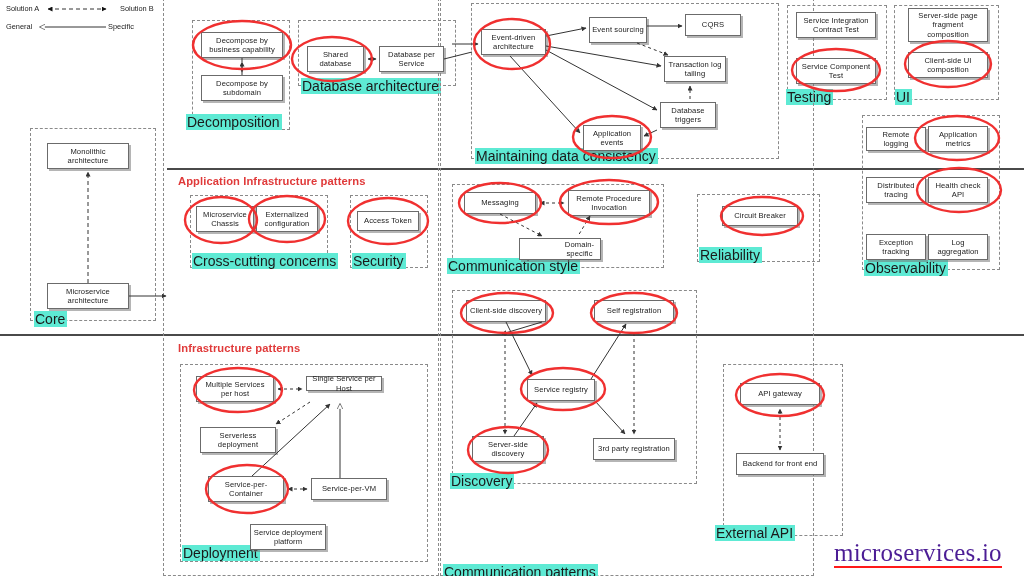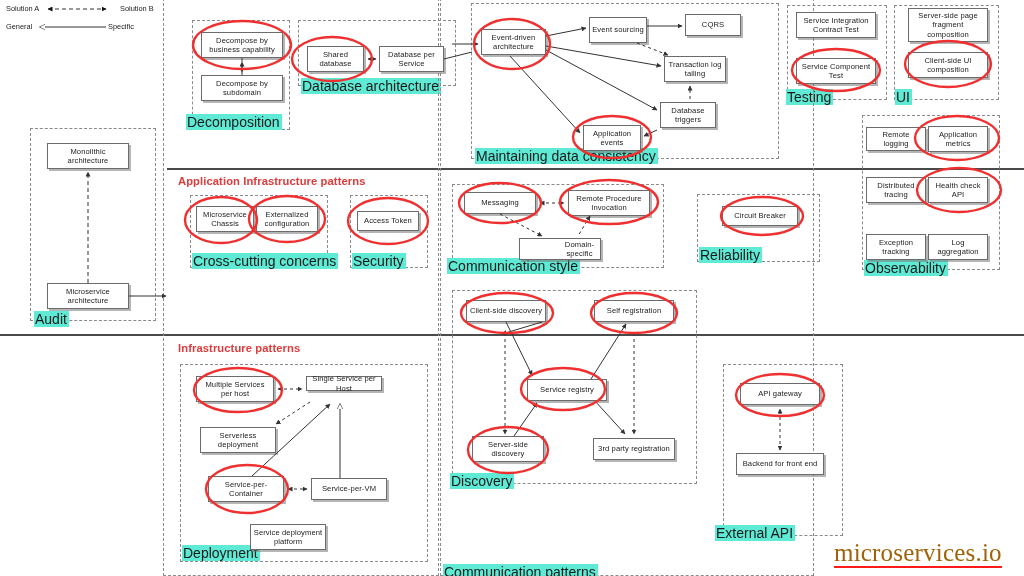--- a/index.html
+++ b/index.html
@@ -59,21 +59,21 @@
   }
 
   
   .legend-text{
     position:absolute;font-size:7.4px;color:#1a1a1a;white-space:nowrap;
   }
 
   
   #logo{
     position:absolute;
-    color:#a16207;
+    color:#4c1d95;
     font-family:"Liberation Serif", serif;
     font-size:25px;
     letter-spacing:.2px;
     white-space:nowrap;
     border-bottom:2px solid #ff1a1a;
     line-height:1.05;
   }
 
   
 </style>
@@ -86,21 +86,21 @@
   <div class="legend-text" style="left:112px;top:4px;padding-left:8px;">Solution B</div>
   <div class="legend-text" style="left:6px;top:22px;">General</div>
   <div class="legend-text" style="left:108px;top:22px;">Specific</div>
 
   <div class="divider" style="left:167px;top:168px;width:857px;"></div>
   <div class="divider" style="left:0px;top:334px;width:1024px;"></div>
   <div class="band-title" style="left:178px;top:175px;">Application Infrastructure patterns</div>
   <div class="band-title" style="left:178px;top:342px;">Infrastructure patterns</div>
 
   <div class="group" style="left:30px;top:128px;width:126px;height:193px;"></div>
-  <div class="group-label" style="left:34px;top:311px;">Audit</div>
+  <div class="group-label" style="left:34px;top:311px;">Core</div>
 
   <div class="group" style="left:192px;top:20px;width:98px;height:110px;"></div>
   <div class="group-label" style="left:186px;top:114px;">Decomposition</div>
 
   <div class="group" style="left:298px;top:20px;width:158px;height:66px;"></div>
   <div class="group-label" style="left:301px;top:78px;">Database architecture</div>
 
   <div class="group" style="left:471px;top:3px;width:308px;height:156px;"></div>
   <div class="group-label" style="left:475px;top:148px;">Maintaining data consistency</div>
 
@@ -236,21 +236,21 @@
   <div class="node" style="left:722px;top:206px;width:76px;height:20px;">
       <span>Circuit Breaker</span>
     </div>
 
   <div class="node" style="left:466px;top:300px;width:80px;height:22px;">
       <span>Client-side discovery</span>
     </div>
   <div class="node" style="left:594px;top:300px;width:80px;height:22px;">
       <span>Self registration</span>
     </div>
-  <div class="node" style="left:527px;top:379px;width:80px;height:22px;">
+  <div class="node" style="left:527px;top:379px;width:68px;height:22px;">
       <span>Service registry</span>
     </div>
   <div class="node" style="left:472px;top:436px;width:72px;height:26px;">
       <span>Server-side discovery</span>
     </div>
   <div class="node" style="left:593px;top:438px;width:82px;height:22px;">
       <span>3rd party registration</span>
     </div>
 
   <div class="node" style="left:196px;top:376px;width:78px;height:26px;">

